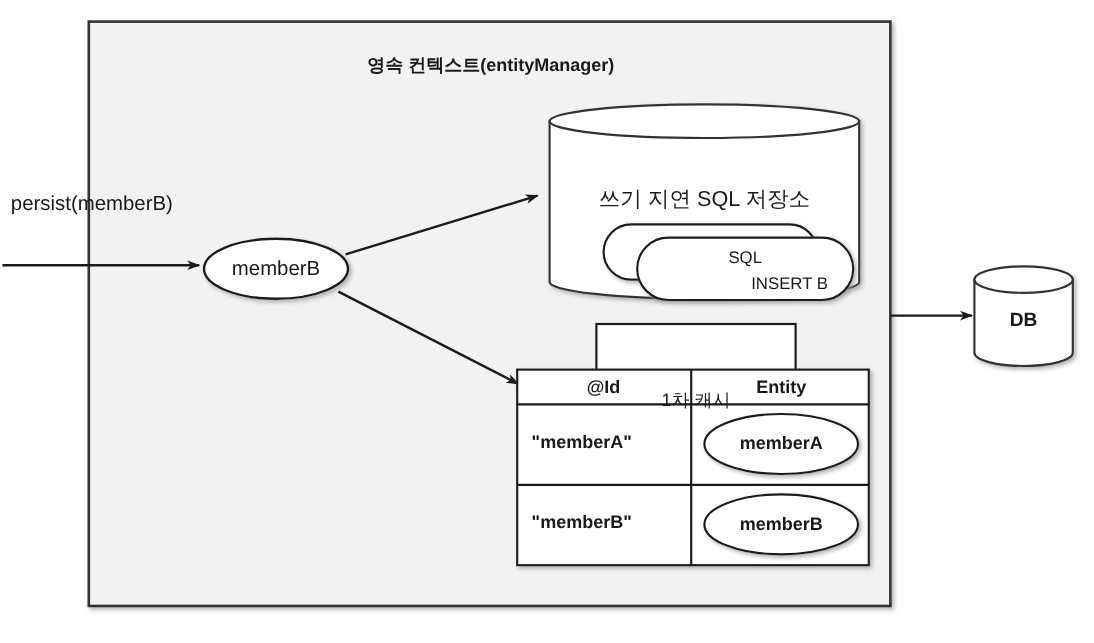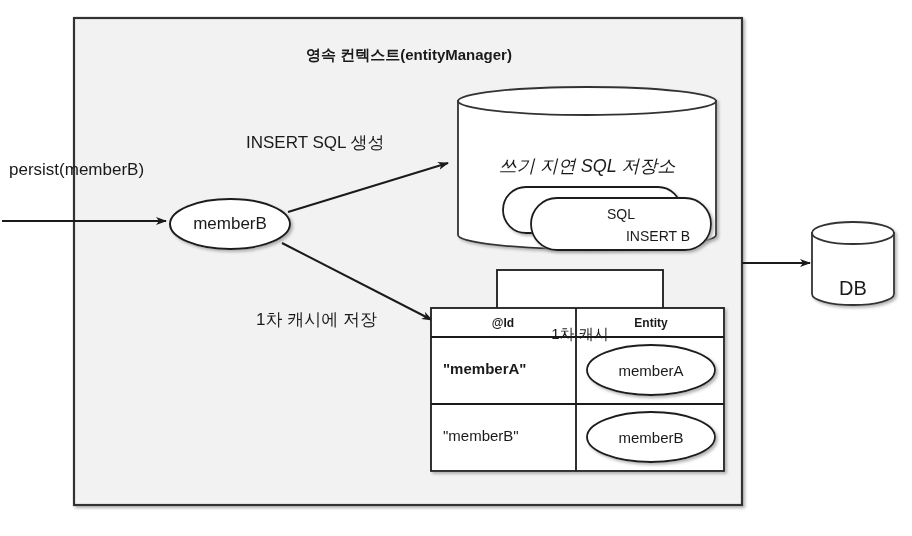--- a/index.html
+++ b/index.html
@@ -27,24 +27,24 @@
     white-space: nowrap;
     color: #1a1a1a;
     font-family: "Liberation Sans", "DejaVu Sans", sans-serif;
   }
   .t-title      { font-size: 15px; font-weight: bold; }
   .t-label      { font-size: 17px; font-weight: normal; }
   .t-node       { font-size: 17px; font-weight: normal; }
   .t-cyl        { font-size: 18px; font-weight: normal; }
   .t-sql        { font-size: 14px; font-weight: normal; text-align: center; }
   .t-cachehdr   { font-size: 15px; font-weight: normal; margin-top: 44px; }
-  .t-colhdr     { font-size: 12px; font-weight: bold; }
+  .t-colhdr     { font-size: 15px; font-weight: bold; }
   .t-cell-b     { font-size: 15px; font-weight: bold; }
-  .t-cell       { font-size: 15px; font-weight: normal; }
-  .t-db         { font-size: 20px; font-weight: normal; margin-top: 20px; }
+  .t-cell       { font-size: 15px; font-weight: bold; }
+  .t-db         { font-size: 16px; font-weight: bold; }
   .center       { transform: translate(-50%, -50%); }
 </style>
 </head>
 <body>
 
 <div id="stage">
 
   <svg width="912" height="536" viewBox="0 0 912 536">
     <defs>
       <marker id="arrowHead" markerWidth="12" markerHeight="12" refX="10" refY="4" orient="auto" markerUnits="userSpaceOnUse">
@@ -94,25 +94,23 @@
       <ellipse cx="853" cy="233" rx="41" ry="11" fill="#ffffff" stroke="#333333" stroke-width="1.8"></ellipse>
     </g>
   </svg>
 
   <div class="txt t-label" style="left:9px; top:160px;">persist(memberB)</div>
 
   <div class="txt t-title center" style="left:409px; top:55px;">영속 컨텍스트(entityManager)</div>
 
   <div class="txt t-node center" style="left:230px; top:224px;">memberB</div>
 
-  <div class="txt t-label" style="left:246px; top:131px;">INSERT SQL 생성</div>
 
-  <div class="txt t-label" style="left:256px; top:308px;">1차 캐시에 저장</div>
 
-  <div class="txt t-cyl center" style="left:587px; top:166px;font-style:italic;">쓰기 지연 SQL 저장소</div>
+  <div class="txt t-cyl center" style="left:587px; top:166px;">쓰기 지연 SQL 저장소</div>
 
   <div class="txt t-sql center" style="left:621px; top:214px;">SQL</div>
   <div class="txt t-sql center" style="left:658px; top:236px;">INSERT B</div>
 
   <div class="txt t-cachehdr center" style="left:580px; top:290px;">1차 캐시</div>
 
   <div class="txt t-colhdr center" style="left:503px; top:323px;">@Id</div>
   <div class="txt t-colhdr center" style="left:651px; top:323px;text-align:right;">Entity</div>
 
   <div class="txt t-cell-b" style="left:443px; top:360px;">"memberA"</div>

